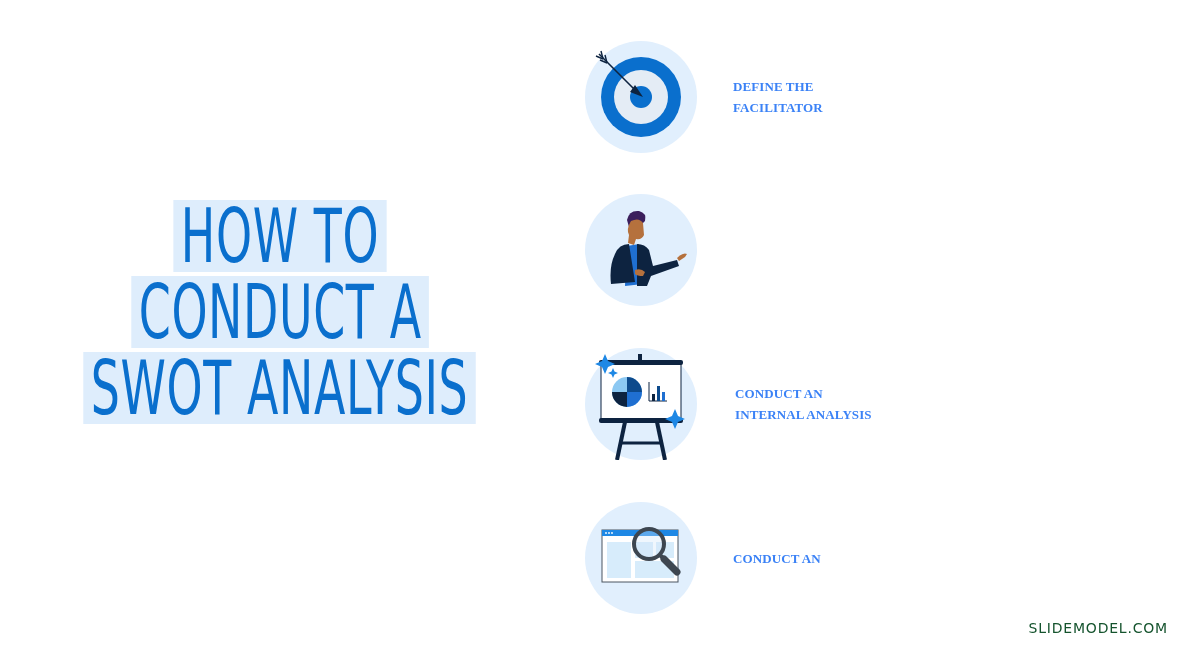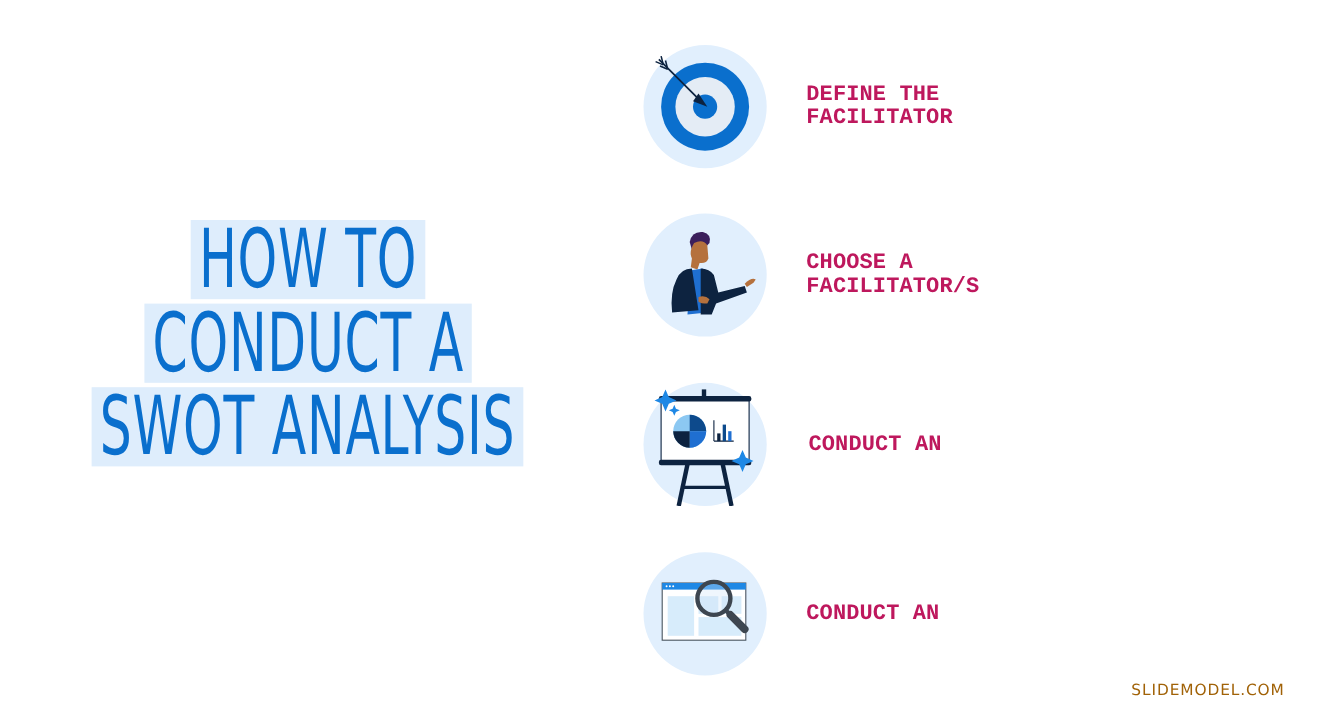--- a/index.html
+++ b/index.html
@@ -31,32 +31,32 @@
     display: flex; align-items: center;
   }
   .step-circle {
     width: 112px; height: 112px; border-radius: 50%;
     background: #e1effd; position: relative; flex: 0 0 112px;
     display: flex; align-items: center; justify-content: center;
   }
   .step-circle svg { display: block; }
   .step-label {
     margin-left: 36px;
-    color: #be185d;
-    font-family: Liberation Mono, monospace;
+    color: #3b82f6;
+    font-family: Liberation Serif, serif;
     font-weight: bold;
-    font-size: 20px;
+    font-size: 13px;
     line-height: 21px;
     letter-spacing: 0.1px;
   }
   .step-label span { display: block; white-space: nowrap; }
 
   .brand {
     position: absolute; right: 32px; top: 620px;
-    color: #a16207;
+    color: #14532d;
     font-family: "DejaVu Sans", sans-serif;
     font-size: 14px; letter-spacing: 0.8px; font-weight: normal;
   }
 </style>
 </head>
 <body>
 
 <div class="title-block">
   <div class="title-line">HOW TO</div>
   <div class="title-line">CONDUCT A</div>
@@ -93,24 +93,20 @@
 
       <path d="M42 52 l12 -2 l4 40 l-18 2 z" fill="#1f6fd1"></path>
 
       <path d="M30 60 q4 -10 14 -10 l6 38 l-24 2 q-2 -18 4 -30z" fill="#0d2340"></path>
       <path d="M52 50 q8 0 12 6 l4 16 l24 -6 l2 6 l-28 10 l-4 10 l-10 0 z" fill="#0d2340"></path>
 
       <path d="M92 64 q6 -6 10 -4 l-2 3 l-6 4 z" fill="#b5713d"></path>
       <path d="M50 76 q6 -2 10 2 l-2 4 q-6 0 -8 -2z" fill="#b5713d"></path>
     </svg>
   </div>
-  <div class="step-label">
-    <span>CHOOSE A</span>
-    <span>FACILITATOR/S</span>
-  </div>
 </div>
 
 <div class="step" style="top:348px;">
   <div class="step-circle">
     <svg width="112" height="112" viewBox="0 0 112 112">
       <rect x="16" y="15" width="80" height="58" fill="#ffffff" stroke="#0d2340" stroke-width="1"></rect>
       <rect x="14" y="12" width="84" height="5" rx="2" fill="#0d2340"></rect>
       <rect x="53" y="6" width="4" height="8" fill="#0d2340"></rect>
       <rect x="14" y="70" width="84" height="5" rx="2" fill="#0d2340"></rect>
       <line x1="40" y1="74" x2="32" y2="112" stroke="#0d2340" stroke-width="4"></line>
@@ -128,20 +124,21 @@
       <rect x="72" y="38" width="3" height="15" fill="#0d4a8c"></rect>
       <rect x="77" y="44" width="3" height="9" fill="#1f6fd1"></rect>
 
       <path d="M20 6 l3 7 l7 3 l-7 3 l-3 7 l-3 -7 l-7 -3 l7 -3 z" fill="#1e88e5"></path>
       <path d="M28 20 l1.5 3.5 l3.5 1.5 l-3.5 1.5 l-1.5 3.5 l-1.5 -3.5 l-3.5 -1.5 l3.5 -1.5 z" fill="#1e88e5"></path>
       <path d="M90 61 l3 7 l7 3 l-7 3 l-3 7 l-3 -7 l-7 -3 l7 -3 z" fill="#1e88e5"></path>
     </svg>
   </div>
   <div class="step-label" style="margin-left:38px;">
     <span>CONDUCT AN</span>
+    <span>INTERNAL ANALYSIS</span>
   </div>
 </div>
 
 <div class="step" style="top:502px;">
   <div class="step-circle">
     <svg width="112" height="112" viewBox="0 0 112 112">
       <rect x="17" y="28" width="76" height="52" fill="#ffffff" stroke="#4a5560" stroke-width="1"></rect>
       <rect x="17" y="28" width="76" height="6" fill="#1e88e5"></rect>
       <circle cx="21" cy="31" r="0.9" fill="#ffffff"></circle>
       <circle cx="24" cy="31" r="0.9" fill="#ffffff"></circle>

